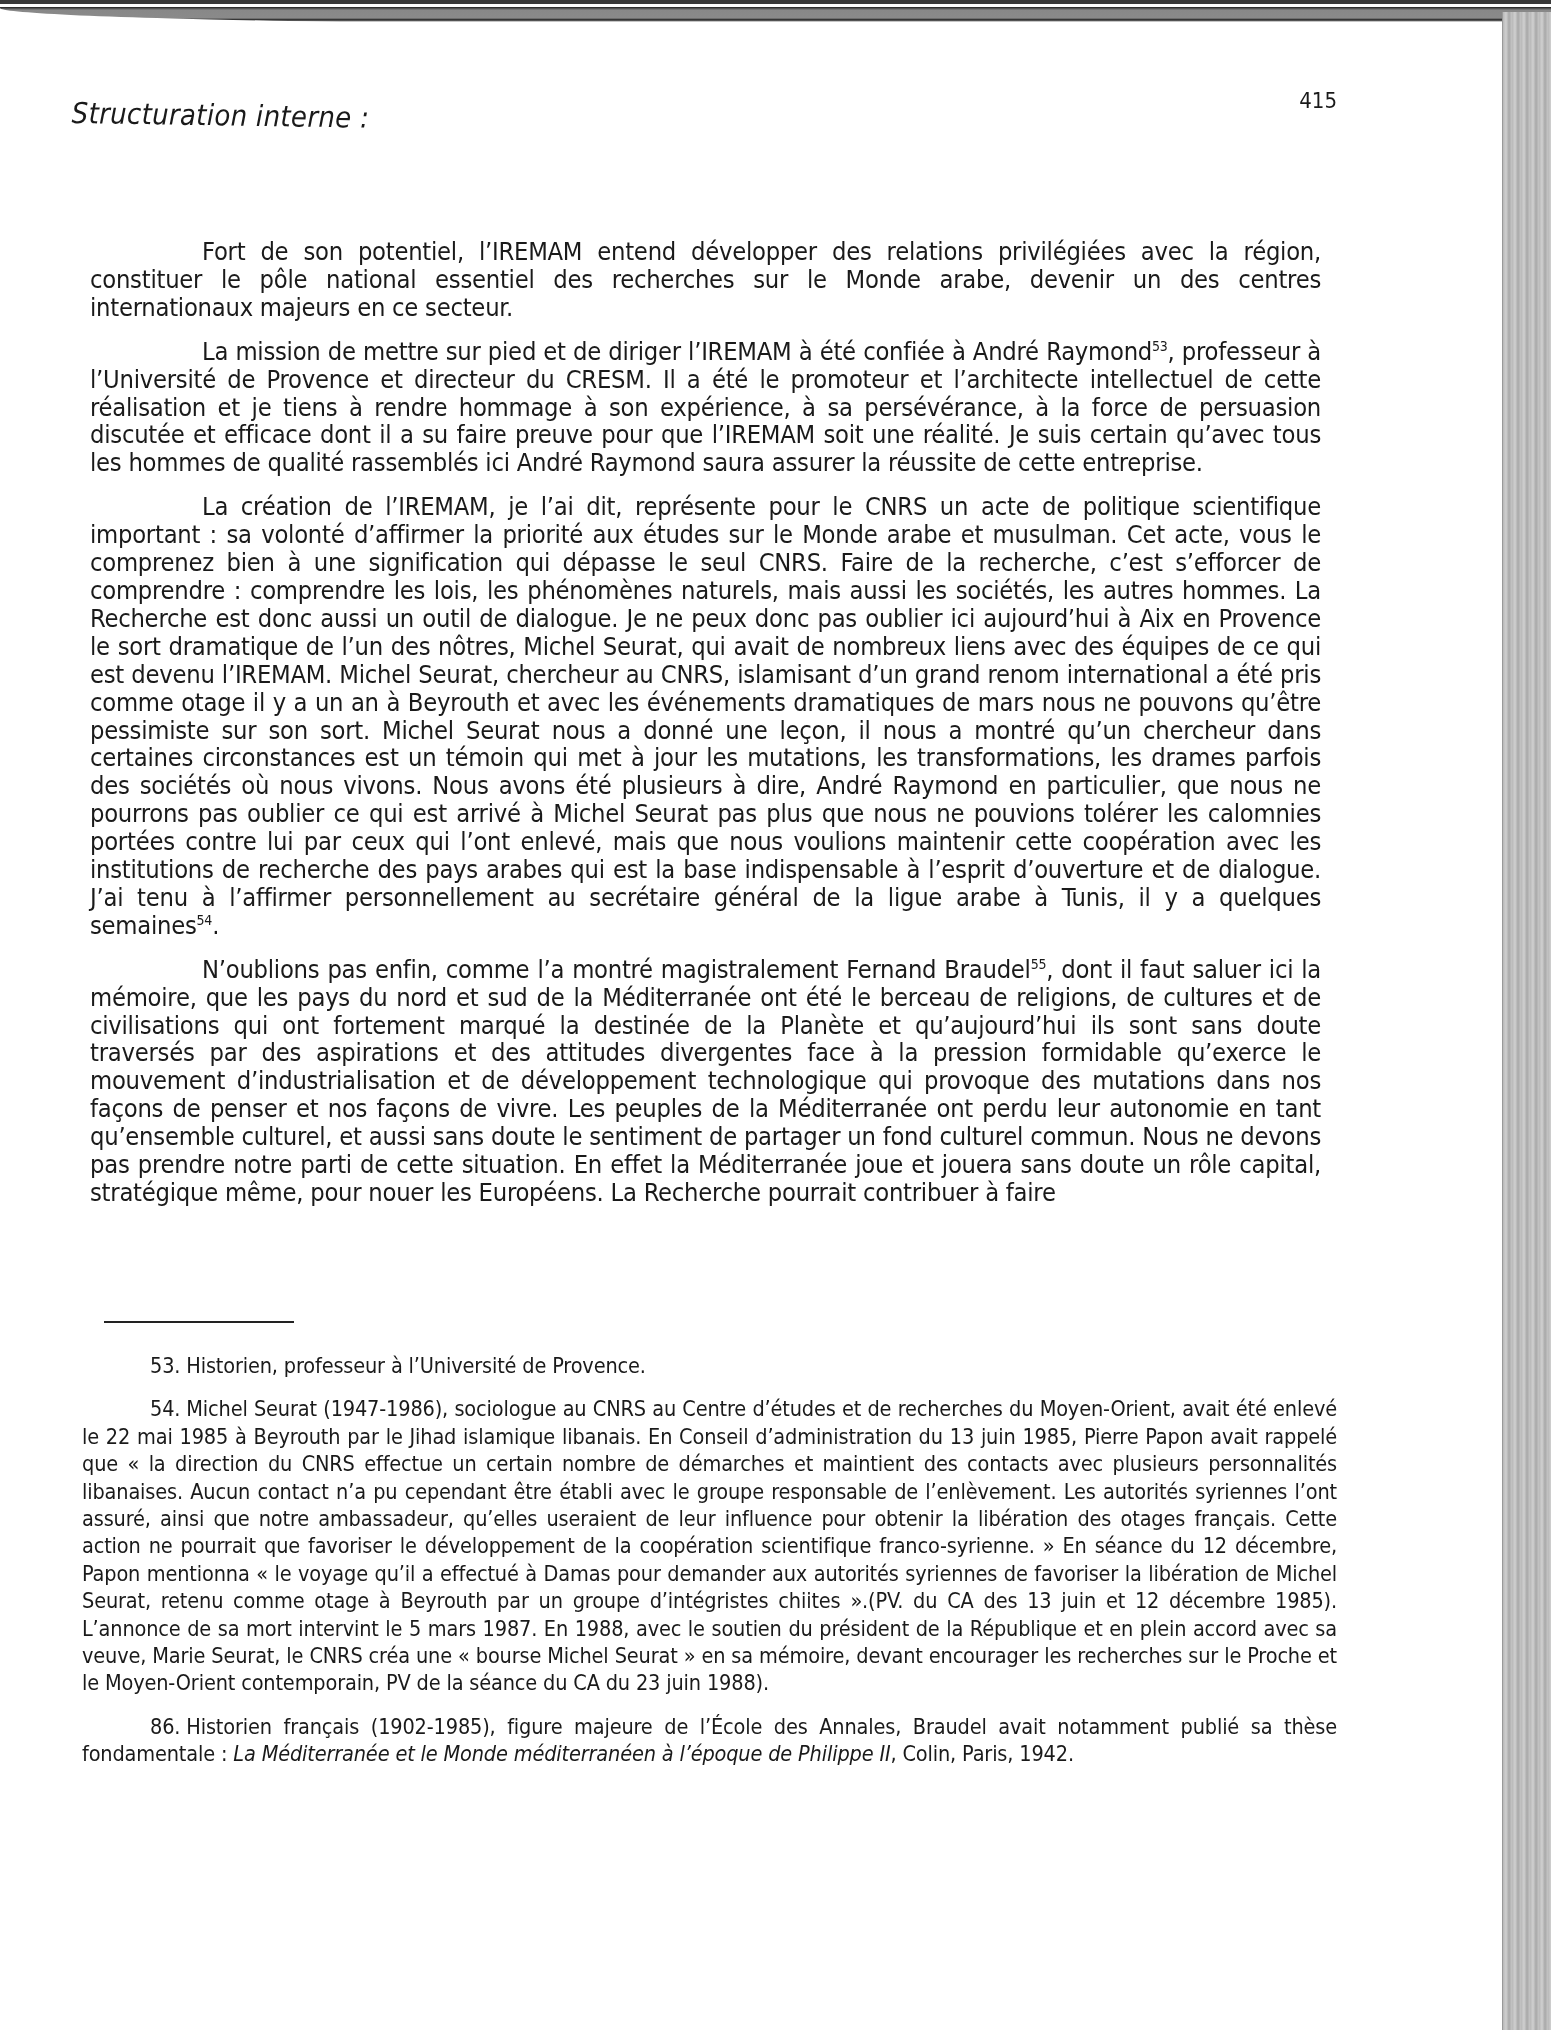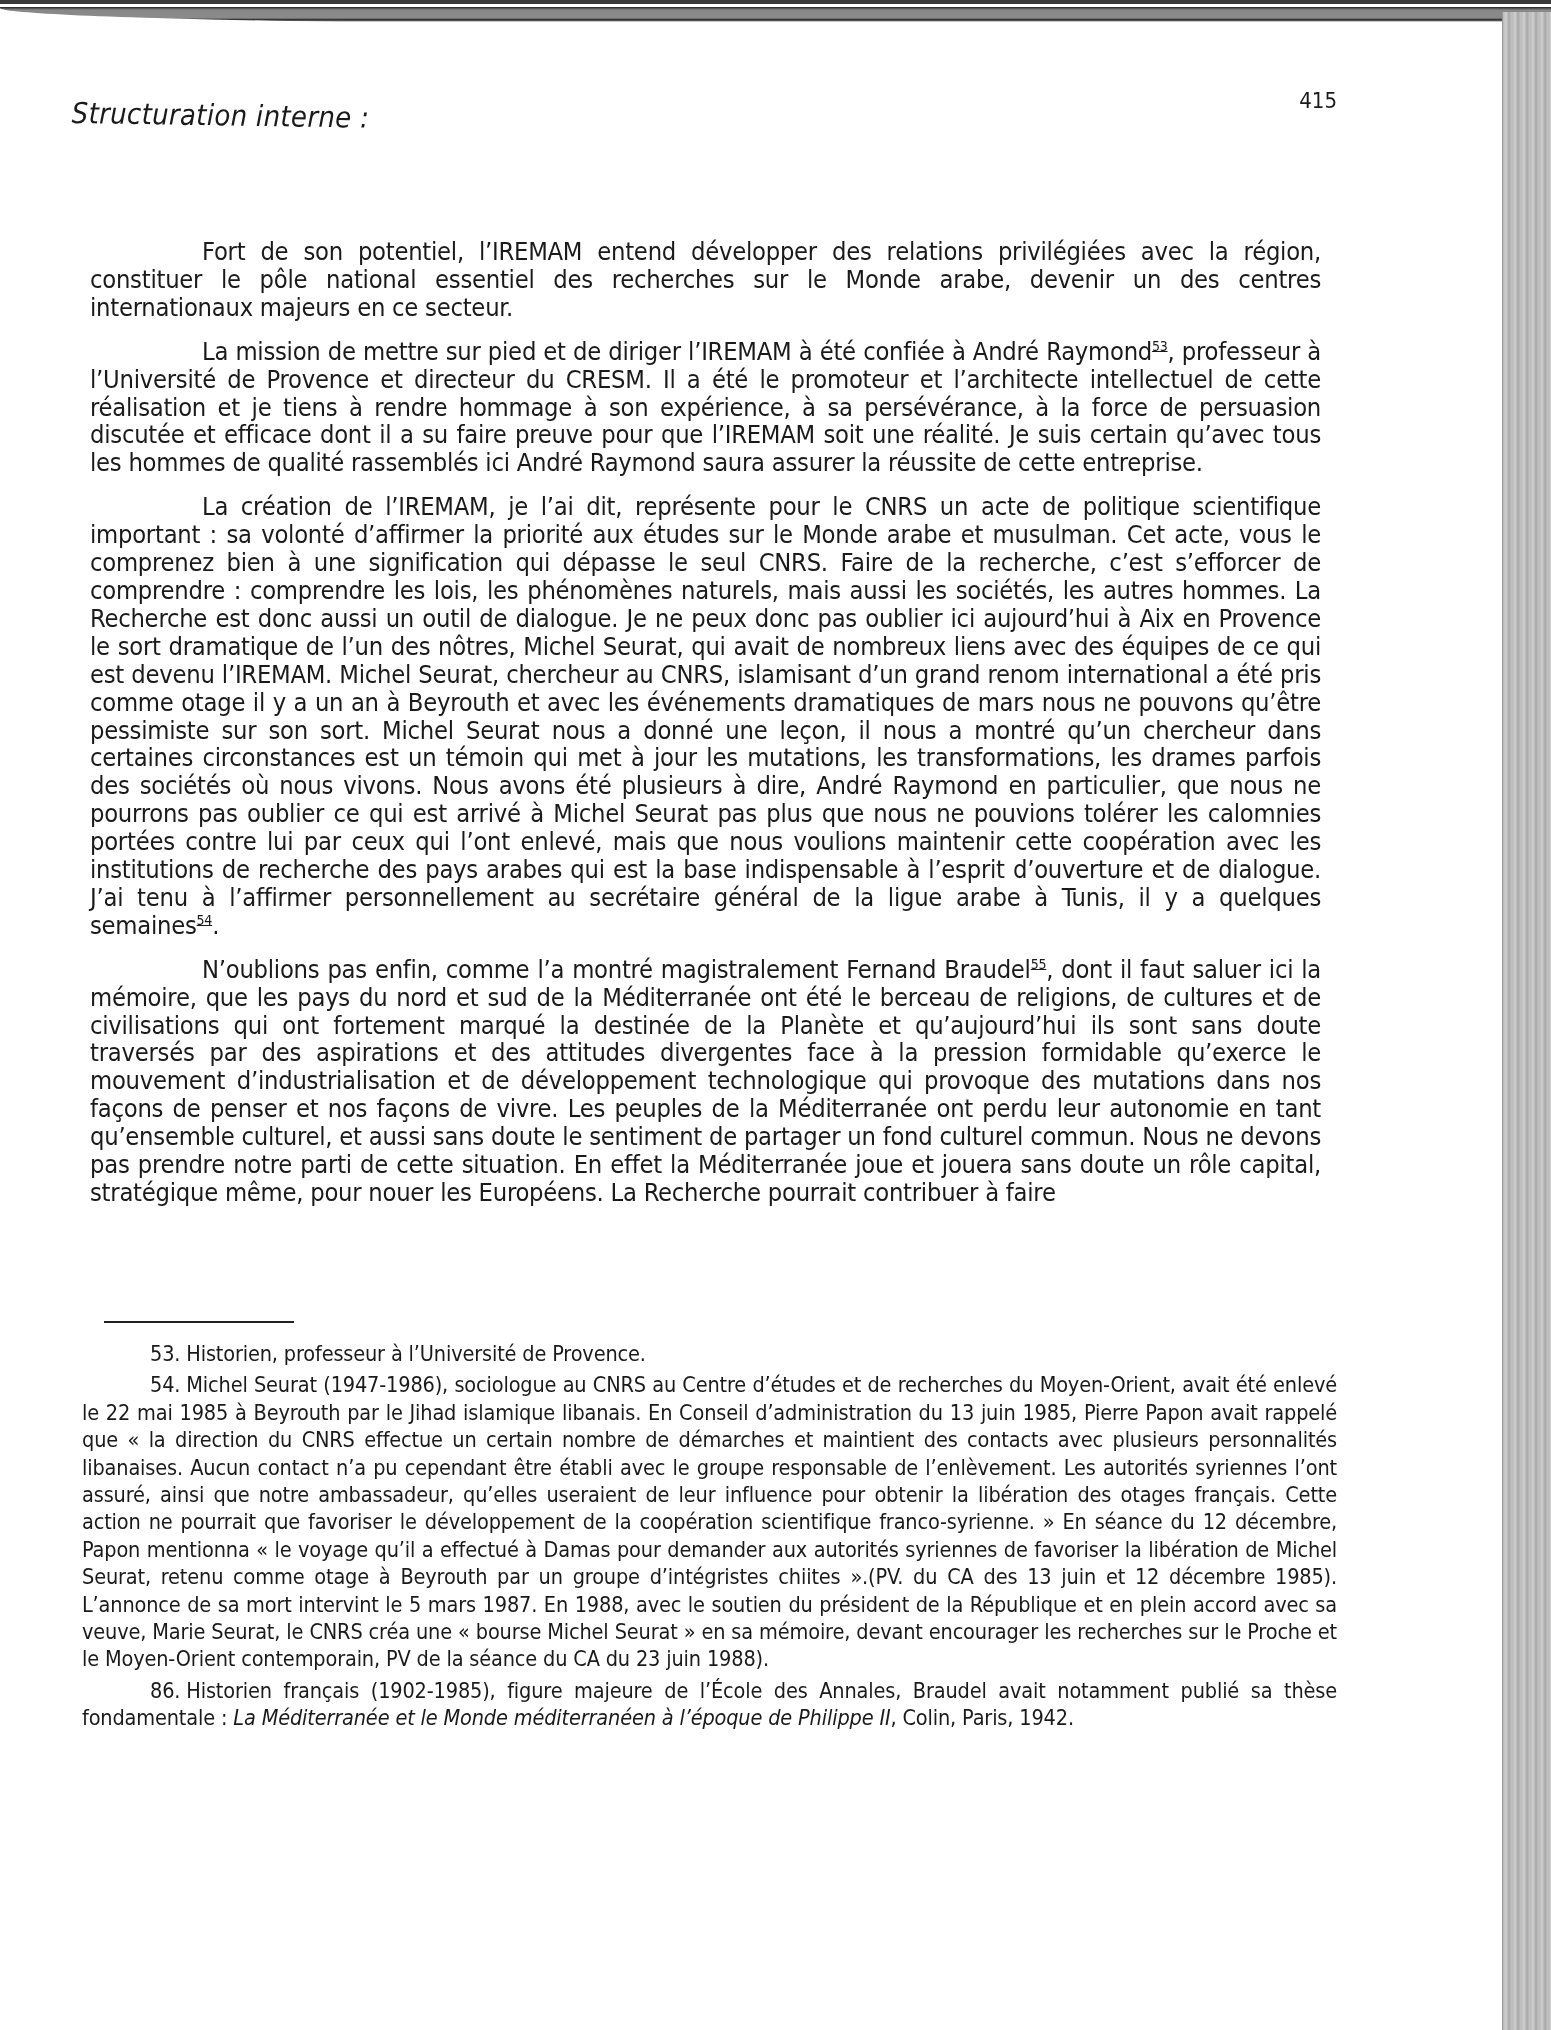--- a/index.html
+++ b/index.html
@@ -29,29 +29,29 @@
   }
   .page-number {
     position:absolute; right:0; top:-8px; font-size:22px;
   }
   .body-text {
     position:absolute; left:74px; top:222px; width:1263px;
     font-size:25.3px; line-height:27.9px; text-align:justify;
     letter-spacing:-0.25px;
   }
   .body-text p { margin:16px; text-indent:112px; }
-  sup { font-size:14px; vertical-align:super; line-height:0;text-decoration:underline; }
+  sup { font-size:14px; vertical-align:super; line-height:0; }
   .footnote-rule {
     position:absolute; left:104px; top:1321px; width:190px; height:1.5px; background:#222;
   }
   .footnotes {
     position:absolute; left:82px; top:1336px; width:1255px;
     font-size:21.5px; line-height:27.4px; text-align:justify; letter-spacing:-0.15px;
   }
-  .footnotes p { margin:4px 0 2px 0; text-indent:68px; }
+  .footnotes p { margin:16px 0 2px 0; text-indent:68px; }
   .fn-num { margin-right:6px; }
   i { }
 </style>
 </head>
 <body>
 
 <div class="scan-edge-top"></div>
 <div class="page-edge-right"></div>
 
 <div class="header">

